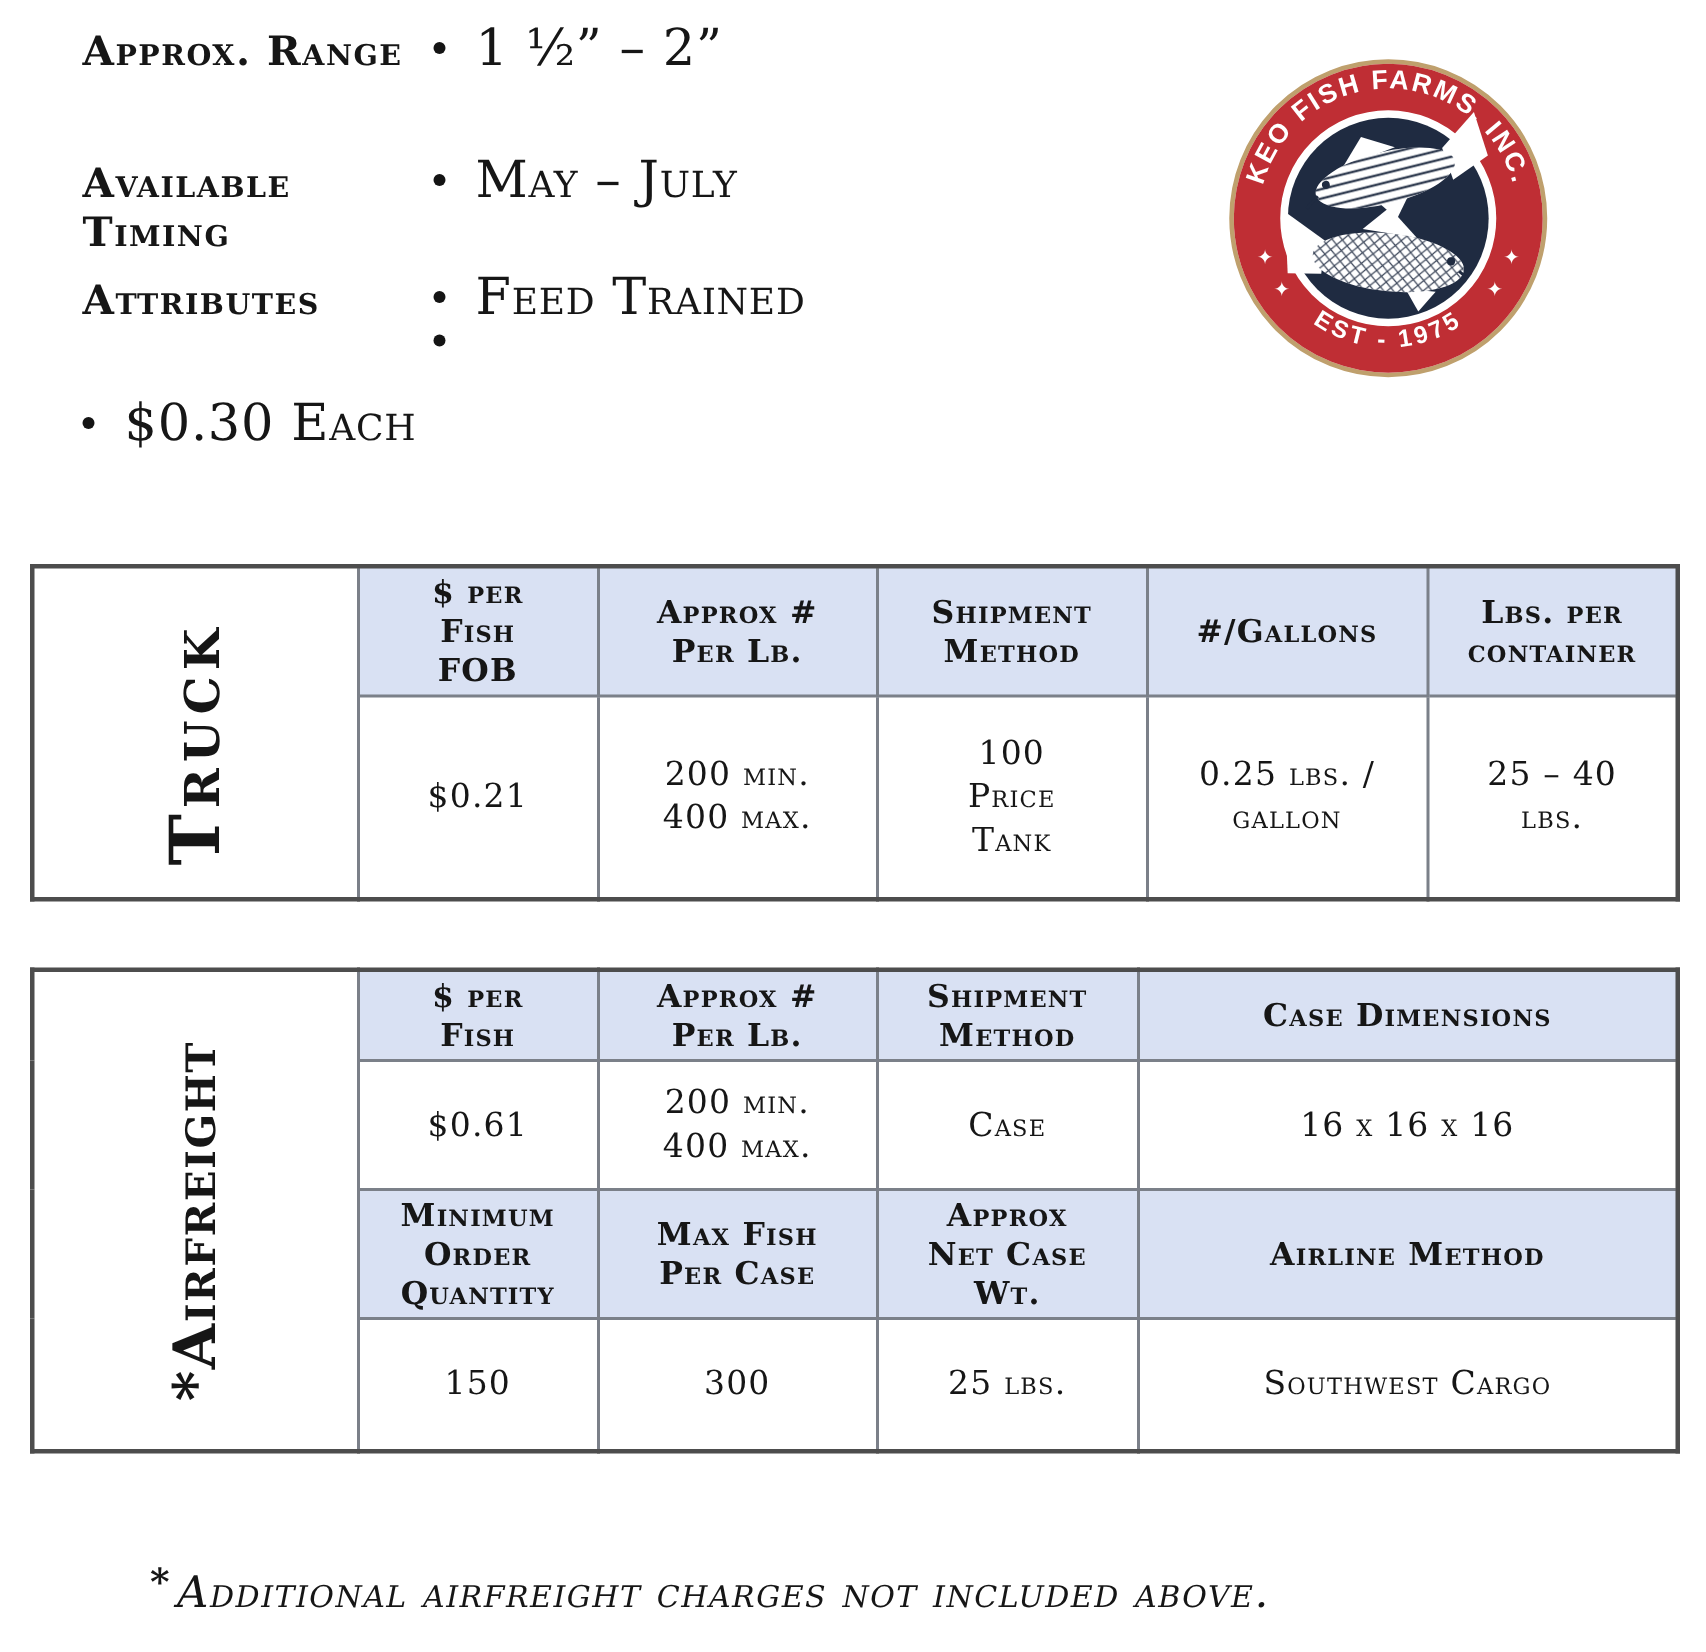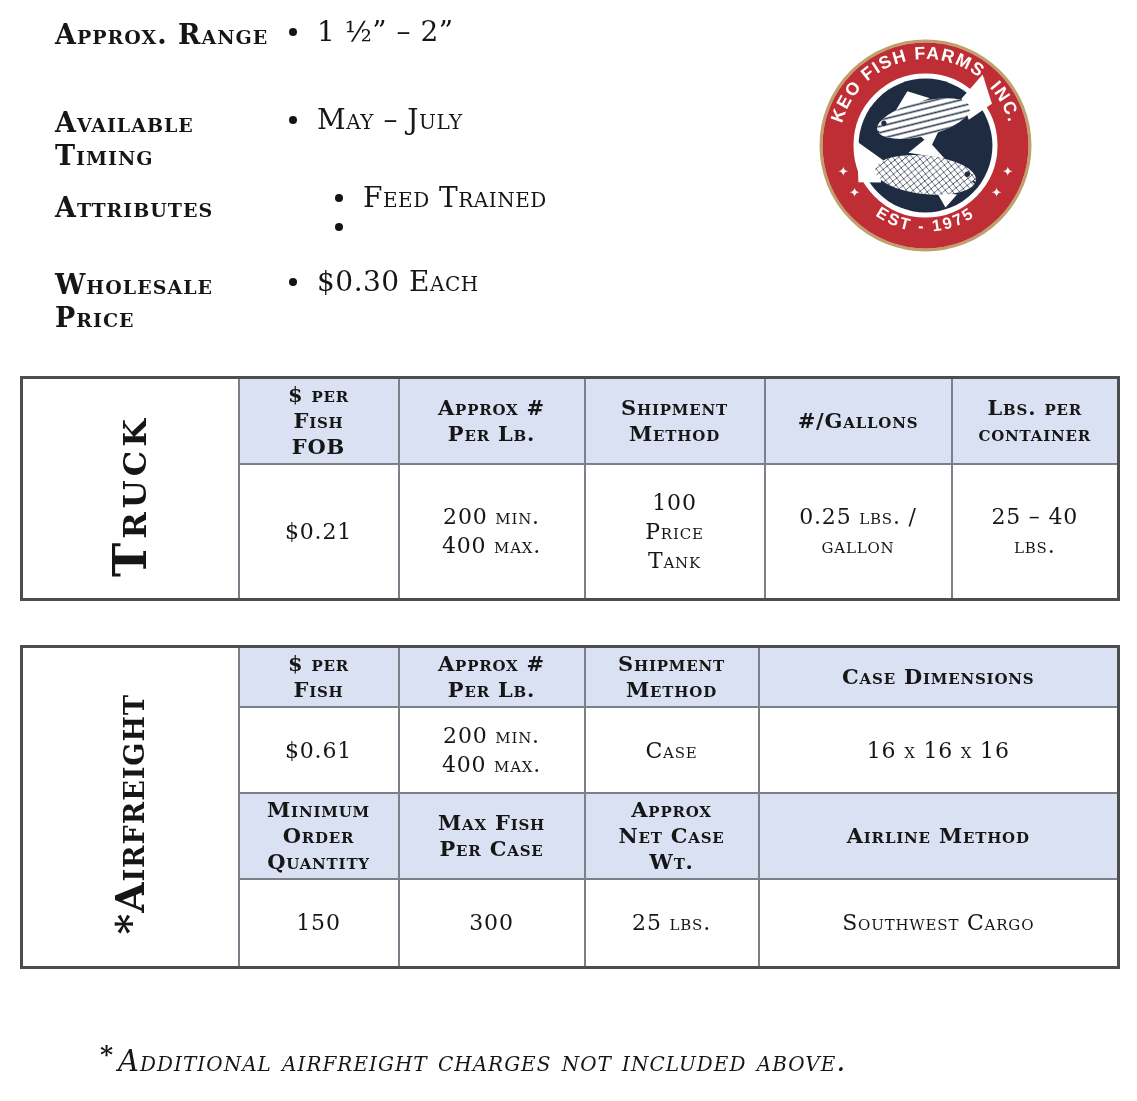--- a/index.html
+++ b/index.html
@@ -3,31 +3,31 @@
 <meta charset="utf-8">
 <style>
   html,body{margin:0;padding:0;background:#ffffff;}
   body{
     width:1137px;height:1101px;position:relative;overflow:hidden;
     font-family:"DejaVu Serif", serif;color:#161616;
   }
 
   
   .info-row{position:absolute;left:55px;display:flex;align-items:flex-start;}
-  .info-row.center{align-items:center;gap:46px;}
+  .info-row.center{}
   .r1{top:18px;}
   .r2{top:106px;}
   .r3{top:184px;}
   .r4{top:268px;}
   .info-label{
     width:234px;font-weight:bold;font-size:27px;line-height:33px;
     letter-spacing:1px;font-variant:small-caps;
   }
   .bullets{display:flex;flex-direction:column;gap:1px;}
-  .bullet-line{display:flex;align-items:flex-start;font-size:28px;line-height:28px;letter-spacing:0.5px;}
+  .bullet-line{display:flex;align-items:flex-start;font-size:34px;line-height:28px;letter-spacing:0.5px;}
   .dot{width:8px;height:8px;border-radius:50%;background:#141414;margin:10px 20px 0 0;flex:0 0 auto;}
   .bullet-text{font-variant:small-caps;}
 
   
   .logo{position:absolute;left:819px;top:39px;width:213px;height:213px;}
 
   
   table.pricing{
     border-collapse:collapse;table-layout:fixed;position:absolute;left:20px;
     background:#ffffff;border:3px solid #4d4d4d;
@@ -89,21 +89,20 @@
         <span class="dot"></span>
         <span class="bullet-text">Feed Trained</span>
       </div>
       <div class="bullet-line">
         <span class="dot"></span>
       </div>
     </div>
   </div>
 
   <div class="info-row r4">
-    <div class="info-label">Wholesale Price</div>
     <div class="bullets">
       <div class="bullet-line">
         <span class="dot"></span>
         <span class="bullet-text">$0.30 Each</span>
       </div>
     </div>
   </div>
 
   <div class="logo">
     <svg viewBox="0 0 210 210" width="213" height="213">

